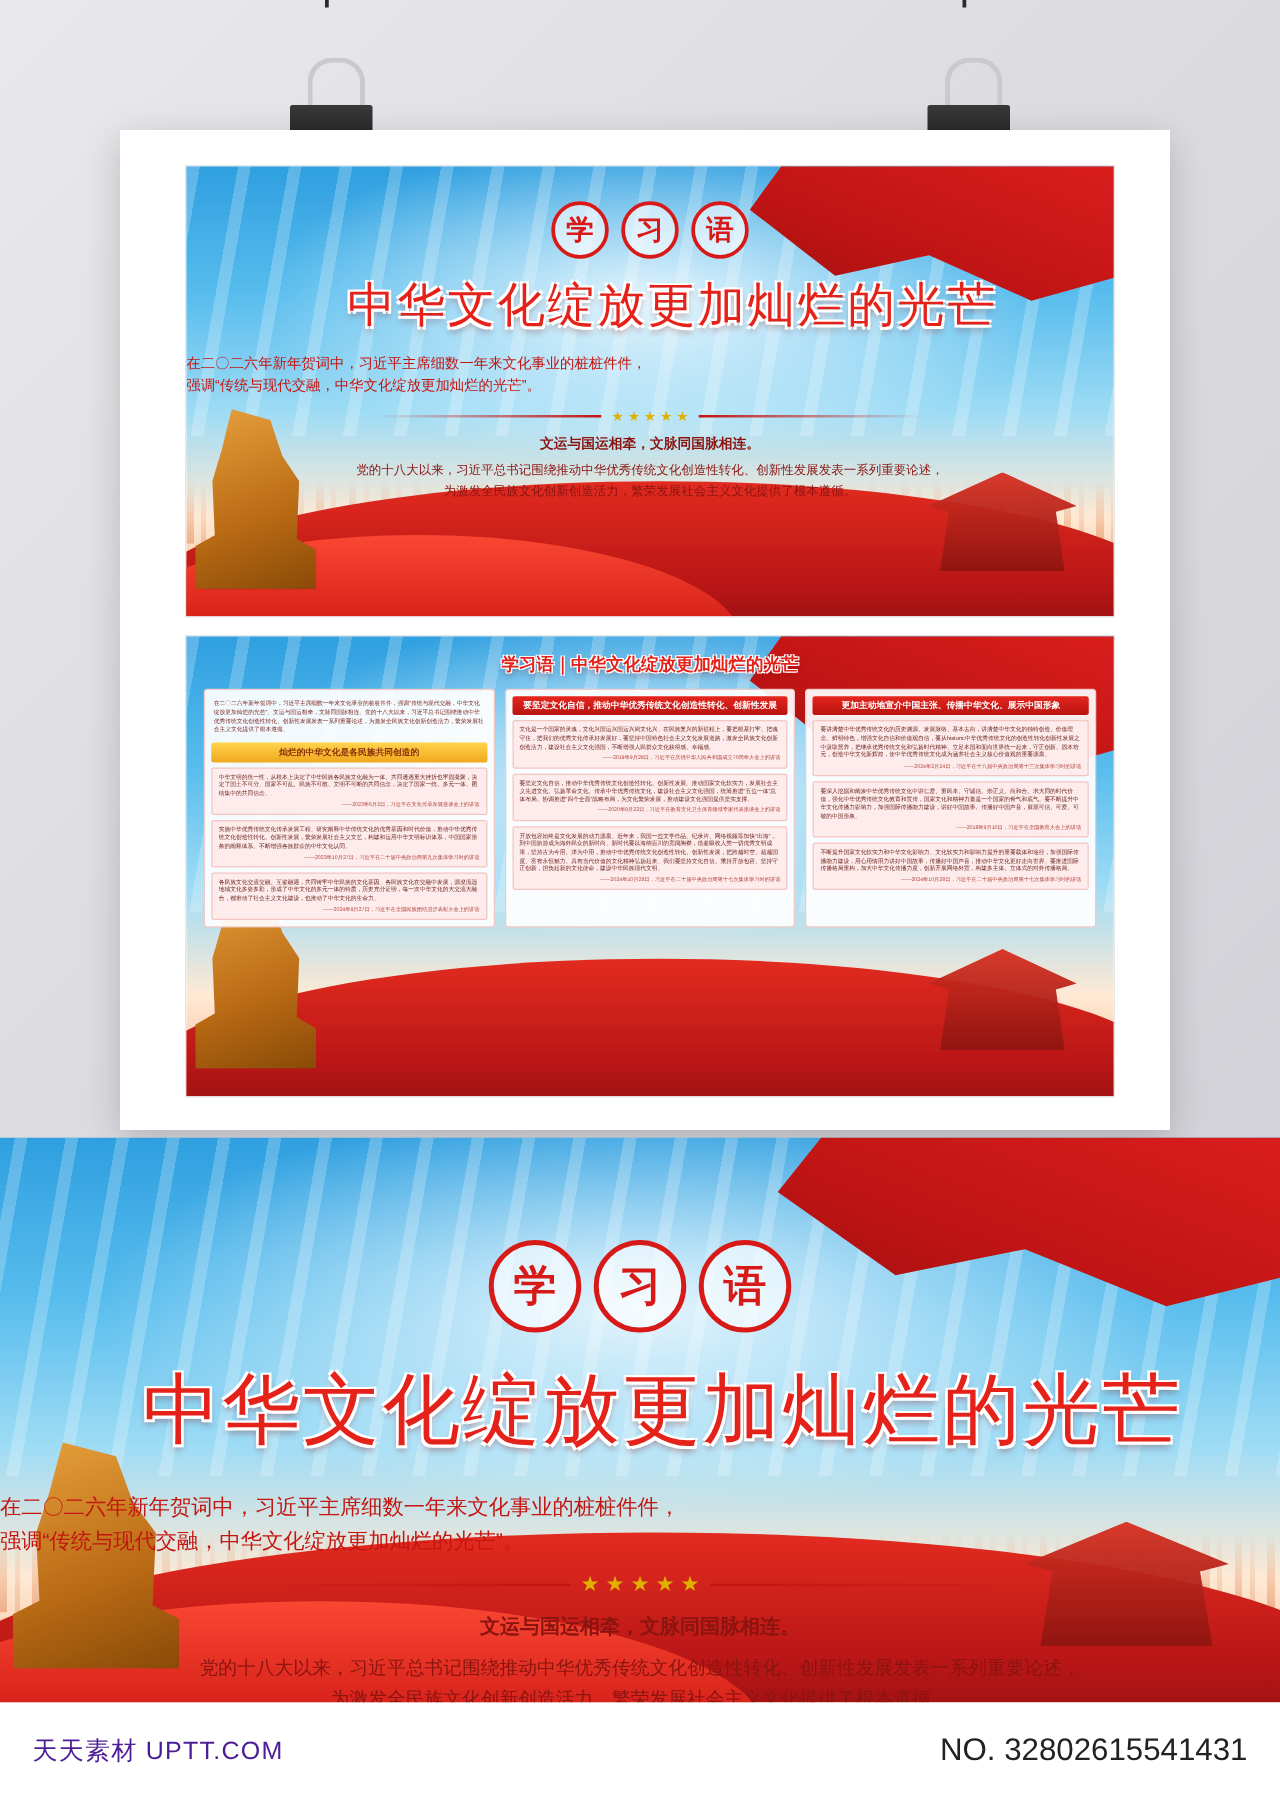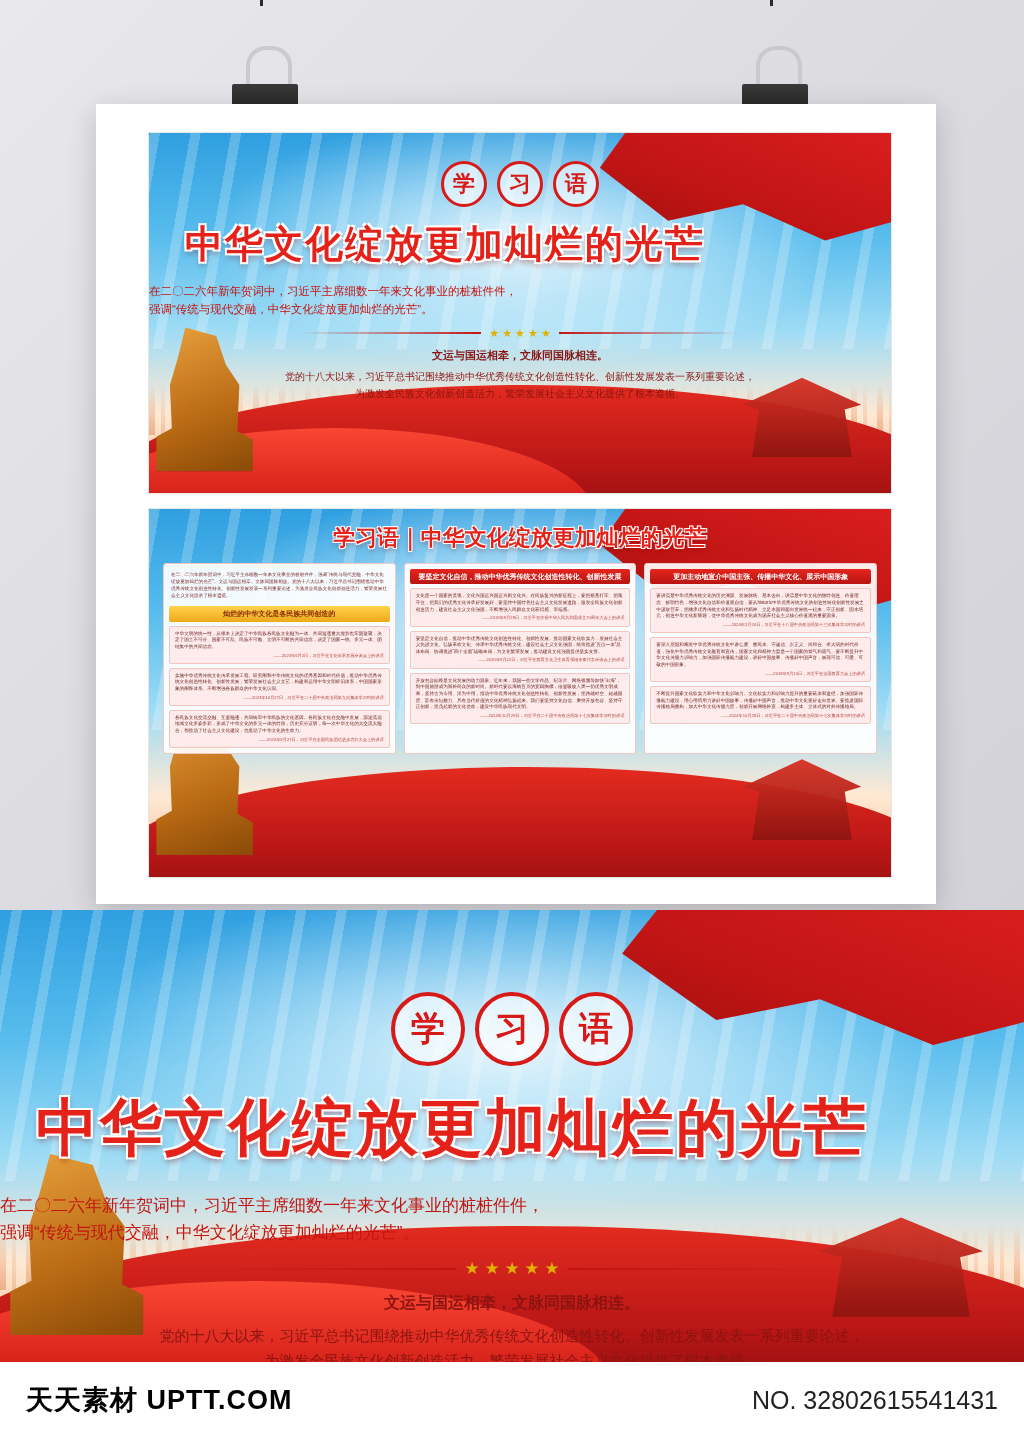--- a/index.html
+++ b/index.html
@@ -75,21 +75,21 @@
   }
 
   
   .badge-row{display:flex;justify-content:center;gap:10px;}
   .badge{
     border:3px solid #d71a18;border-radius:50%;
     color:#d71a18;font-weight:bold;display:flex;align-items:center;justify-content:center;
     background:rgba(255,255,255,.6);
   }
   .maintitle{
-    text-align:left;font-weight:bold;color:#e5221a;
+    text-align:center;font-weight:normal;color:#e5221a;
     -webkit-text-stroke:0px;
     text-shadow:
       2px 2px 0 #fff, -2px 2px 0 #fff, 2px -2px 0 #fff, -2px -2px 0 #fff,
       0 4px 6px rgba(120,0,0,.45);
     letter-spacing:2px;
     padding-left:36px;
   }
   .sub1{text-align:left;color:#c41410;font-weight:normal;line-height:1.6;}
   .stars{display:flex;justify-content:center;align-items:center;gap:6px;color:#e0b100;}
   .divline{display:flex;align-items:center;justify-content:center;gap:8px;}
@@ -116,21 +116,21 @@
   }
   .lead{color:#7a2420;line-height:1.5;padding:3px 2px;}
 
   
   .hero{position:absolute;left:0;top:910px;width:1024px;height:452px;overflow:hidden;}
   .footer{
     position:absolute;left:0;top:1362px;width:1024px;height:76px;
     background:#fff;display:flex;align-items:center;justify-content:space-between;
     padding:0 26px;box-sizing:border-box;
   }
-  .footer .brand{font-size:27px;color:#000000;letter-spacing:1px;font-weight:bold;}
+  .footer .brand{font-size:20px;color:#4c1d95;letter-spacing:1px;}
   .footer .no{font-size:25px;color:#222;}
 </style>
 </head>
 <body>
 
 <div class="page">
 
   <div class="mock-area">
 
     <div class="clip" style="left:232px;top:0;">
@@ -184,21 +184,21 @@
       <div style="position:absolute;left:52px;top:404px;width:742px;height:368px;overflow:hidden;border:1px solid #e6e6e6;">
         <div class="poster-bg">
           <div class="ray"></div>
           <div class="flag"></div>
           <div class="wave"></div>
           <div class="lion"></div>
           <div class="pavilion"></div>
         </div>
 
         <div style="position:relative;">
-          <div class="board-title" style="font-size:22px;padding:14px 14px 10px;">学习语｜中华文化绽放更加灿烂的光芒</div>
+          <div class="board-title" style="font-size:14px;padding:14px 14px 10px;">学习语｜中华文化绽放更加灿烂的光芒</div>
 
           <div class="cols">
 
             <div class="col">
               <div class="lead" style="font-size:4.6px;">在二〇二六年新年贺词中，习近平主席细数一年来文化事业的桩桩件件，强调“传统与现代交融，中华文化绽放更加灿烂的光芒”。文运与国运相牵，文脉同国脉相连。党的十八大以来，习近平总书记围绕推动中华优秀传统文化创造性转化、创新性发展发表一系列重要论述，为激发全民族文化创新创造活力，繁荣发展社会主义文化提供了根本遵循。</div>
               <div class="yellowhead" style="font-size:7px;margin-top:3px;">灿烂的中华文化是各民族共同创造的</div>
               <div class="card" style="font-size:4.6px;">
                 <span>中华文明的统一性，从根本上决定了中华民族各民族文化融为一体、共同遭遇重大挫折也牢固凝聚，决定了国土不可分、国家不可乱、民族不可散、文明不可断的共同信念，决定了国家一统、多元一体、团结集中的共同信念。</span>
                 <span class="src" style="font-size:4.2px;">——2023年6月2日，习近平在文化传承发展座谈会上的讲话</span>
               </div>

